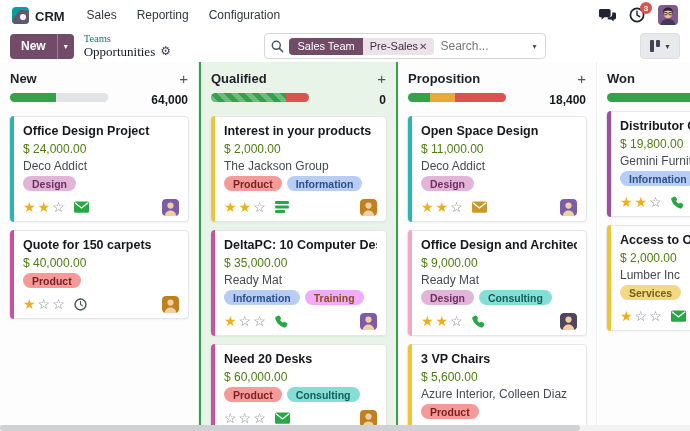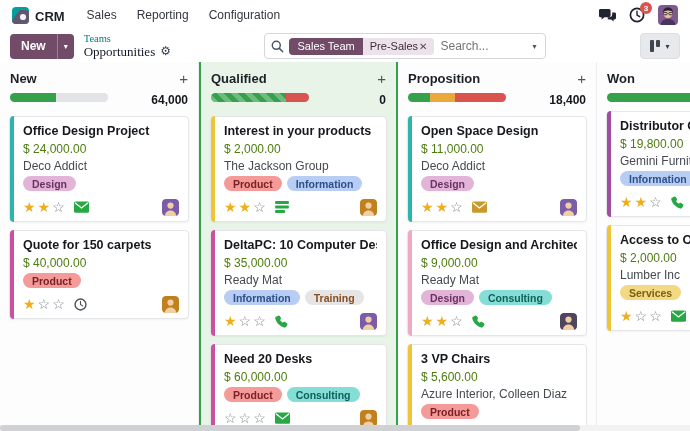--- a/index.html
+++ b/index.html
@@ -267,21 +267,21 @@
             </svg></span>
         </div>
       </article>
       <article class="card">
         <span class="color-bar" style="background: rgb(201, 81, 158);"></span>
         <div class="card-title">DeltaPC: 10 Computer Desks</div>
         <div class="card-amount">$ 35,000.00</div>
         <div class="card-partner">Ready Mat</div>
         <div class="card-tags">
           <span class="tag" style="background: rgb(183, 205, 243); color: rgb(45, 79, 140);">Information</span>
-          <span class="tag" style="background: #e5e5e5; color: rgb(138, 75, 30);">Training</span>
+          <span class="tag" style="background: #f0abfc; color: rgb(138, 75, 30);">Training</span>
         </div>
         <div class="card-foot">
           <span class="star filled">★</span>
           <span class="star empty">☆</span>
           <span class="star empty">☆</span>
           <span class="activity">
             <svg width="13" height="13" viewBox="0 0 16 16">
               <path fill="#28a745" d="M3.7.8 1.3 2.2C.4 2.7.1 3.6.4 4.5c.8 2.6 2.2 5 4.1 6.9 1.9 1.9 4.3 3.3 6.9 4.1.9.3 1.8-.1 2.3-.9l1.4-2.2c.4-.7.2-1.6-.4-2.1l-2.3-1.8c-.5-.4-1.3-.4-1.8 0l-1 .9C8.1 8.6 7 7.5 6.2 6.1l.9-1c.4-.6.4-1.3 0-1.9L5.8 1.2C5.3.5 4.4.3 3.7.8z"></path>
             </svg>
           </span>

